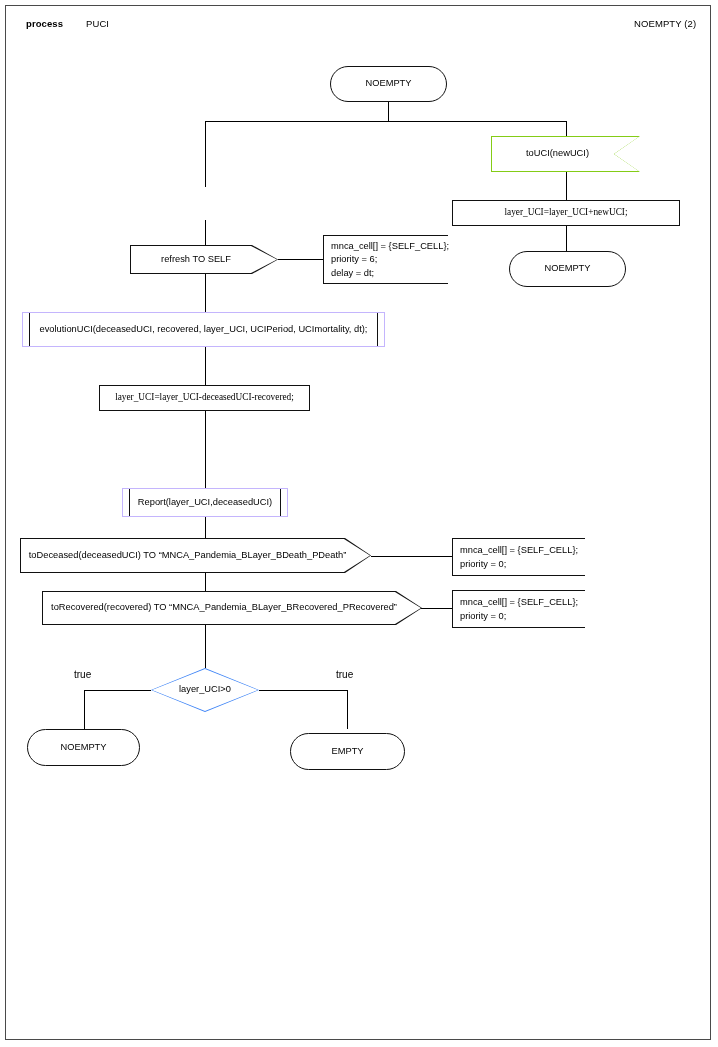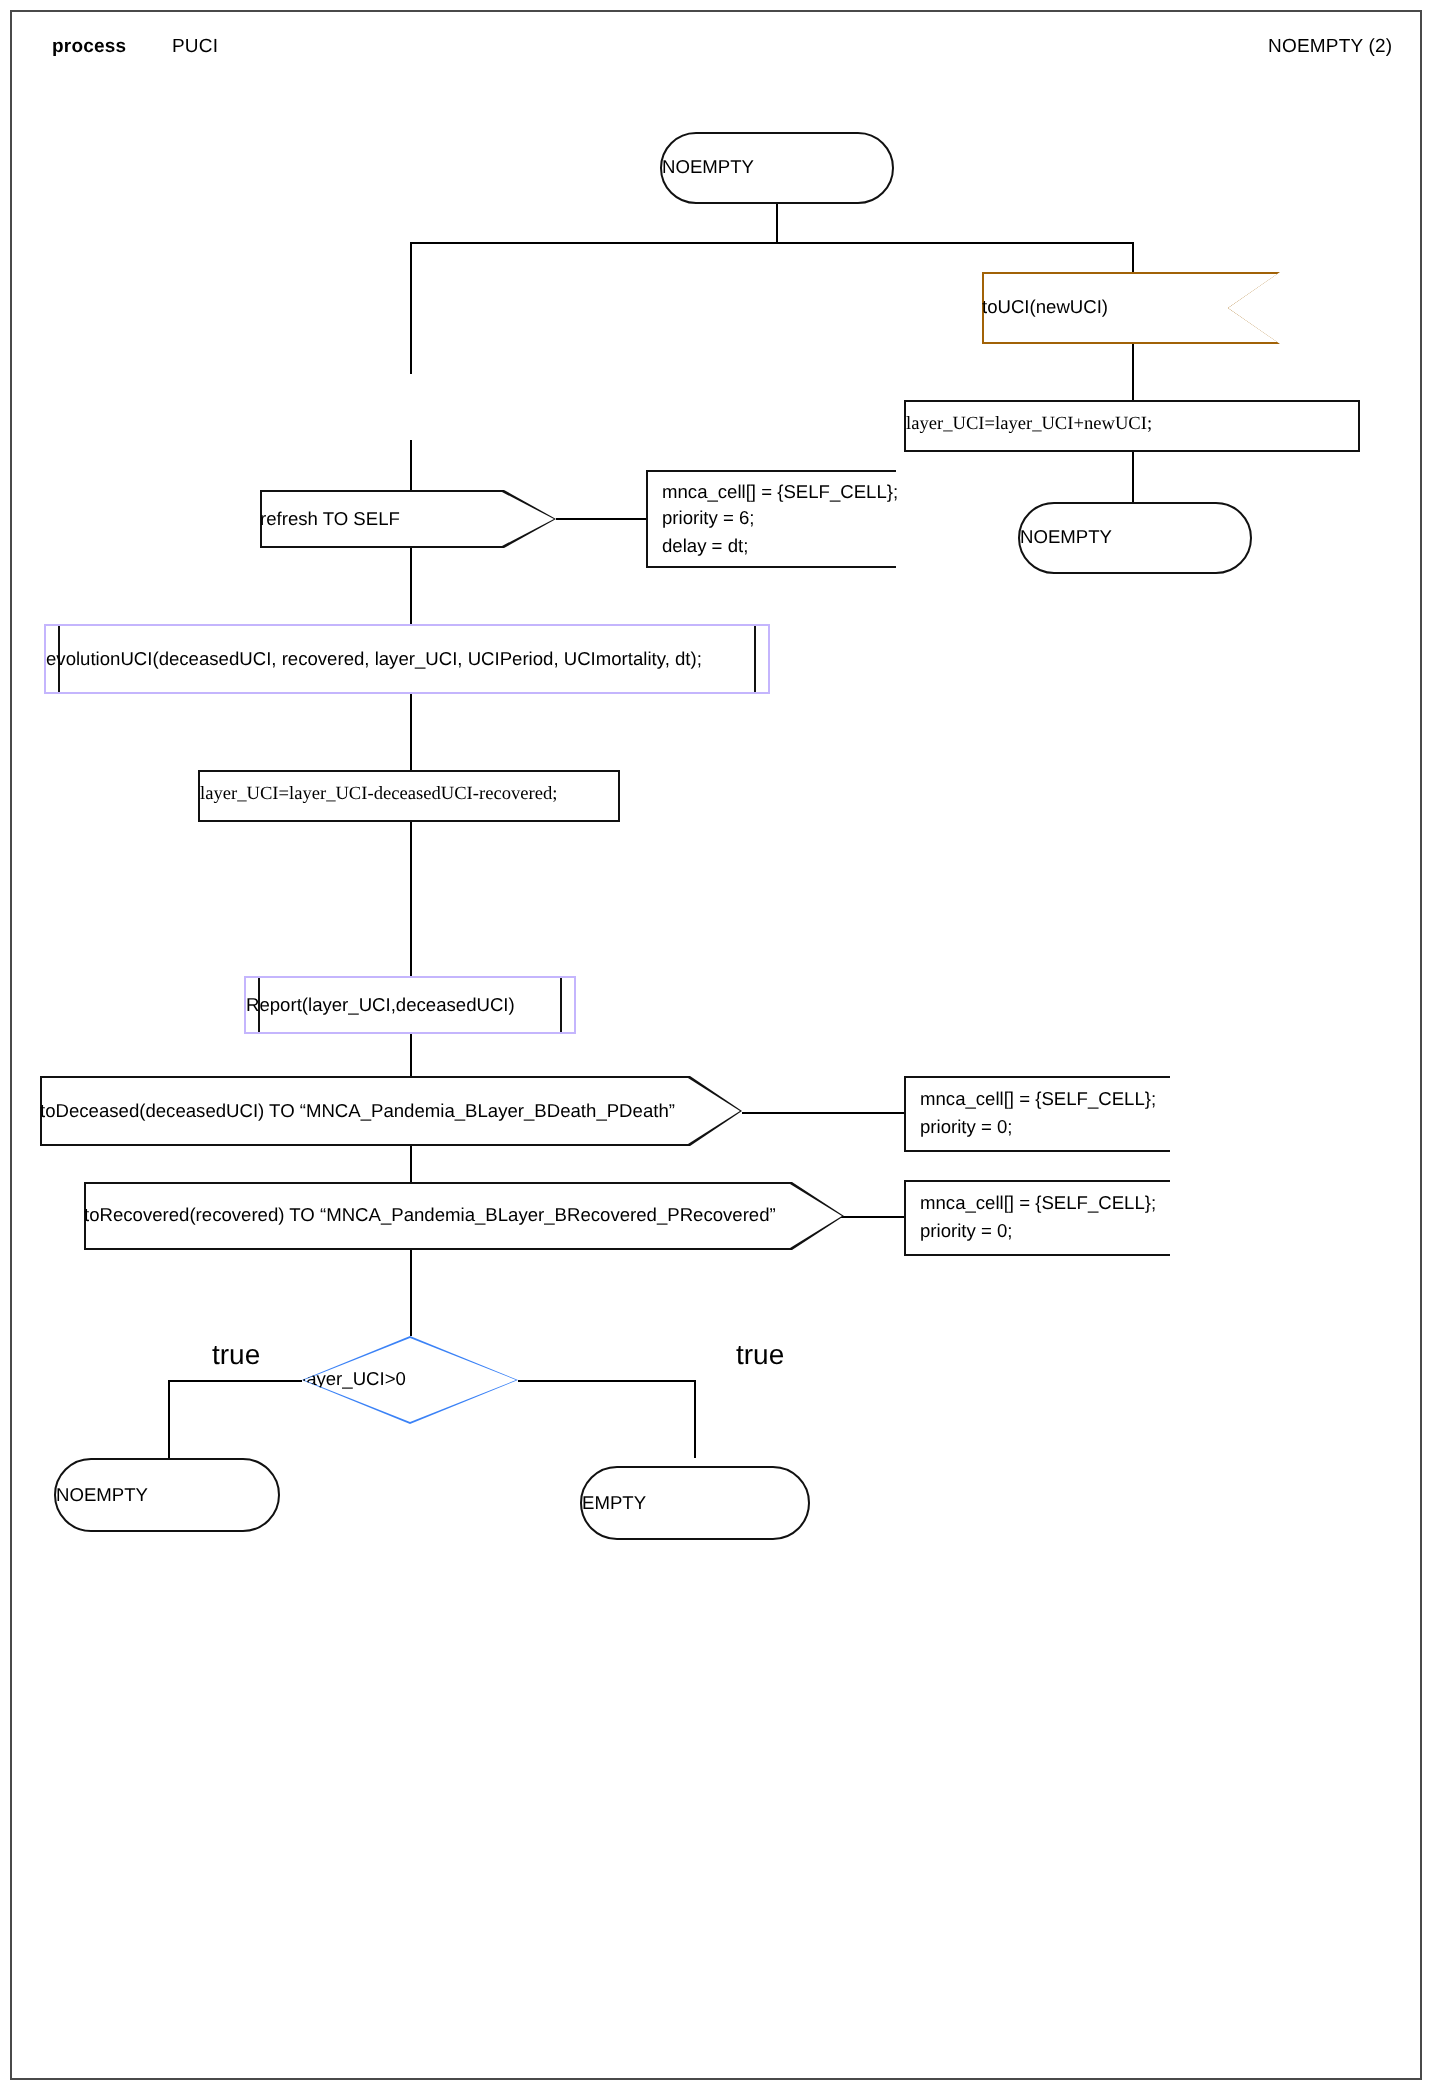--- a/index.html
+++ b/index.html
@@ -57,20 +57,21 @@
 
   
   .node {
     position: absolute;
     box-sizing: border-box;
   }
   .node .lbl {
     position: absolute;
     left: 0; right: 0; top: 50%;
     transform: translateY(-50%);
+    text-align: center;
     font-size: 9.3px;
     color: #000;
     white-space: nowrap;
     line-height: 1.2;
   }
 
   
   .state {
     border: 1px solid #111;
     border-radius: 19px;
@@ -94,21 +95,21 @@
     position: absolute;
     top: 0; bottom: 0;
     width: 1px;
     background: #111;
   }
   .proc::before { left: 6px; }
   .proc::after  { right: 6px; }
 
   
   .inputsym {
-    background: #a16207;
+    background: #84cc16;
     clip-path: polygon(0 0, 100% 0, calc(100% - 26px) 50%, 100% 100%, 0 100%);
     padding-left: 32px;
   }
   .inputsym .fill {
     position: absolute;
     left: 1px; top: 1px; right: 1px; bottom: 1px;
     background: #fff;
     clip-path: polygon(0 0, 100% 0, calc(100% - 25px) 50%, 100% 100%, 0 100%);
   }
 
@@ -155,24 +156,23 @@
     transform: translateY(-50%);
     font-size: 9.3px;
     line-height: 13.5px;
     color: #000;
     white-space: pre;
   }
 
   
   .blabel {
     position: absolute;
-    font-size: 14px;
+    font-size: 10px;
     color: #000;
     white-space: nowrap;
-    margin-left: 32px;
   }
 </style>
 </head>
 <body>
 
 <div id="page">
 
   <div id="page-frame"></div>
 
   <div class="hdr hdr-process">process</div>

